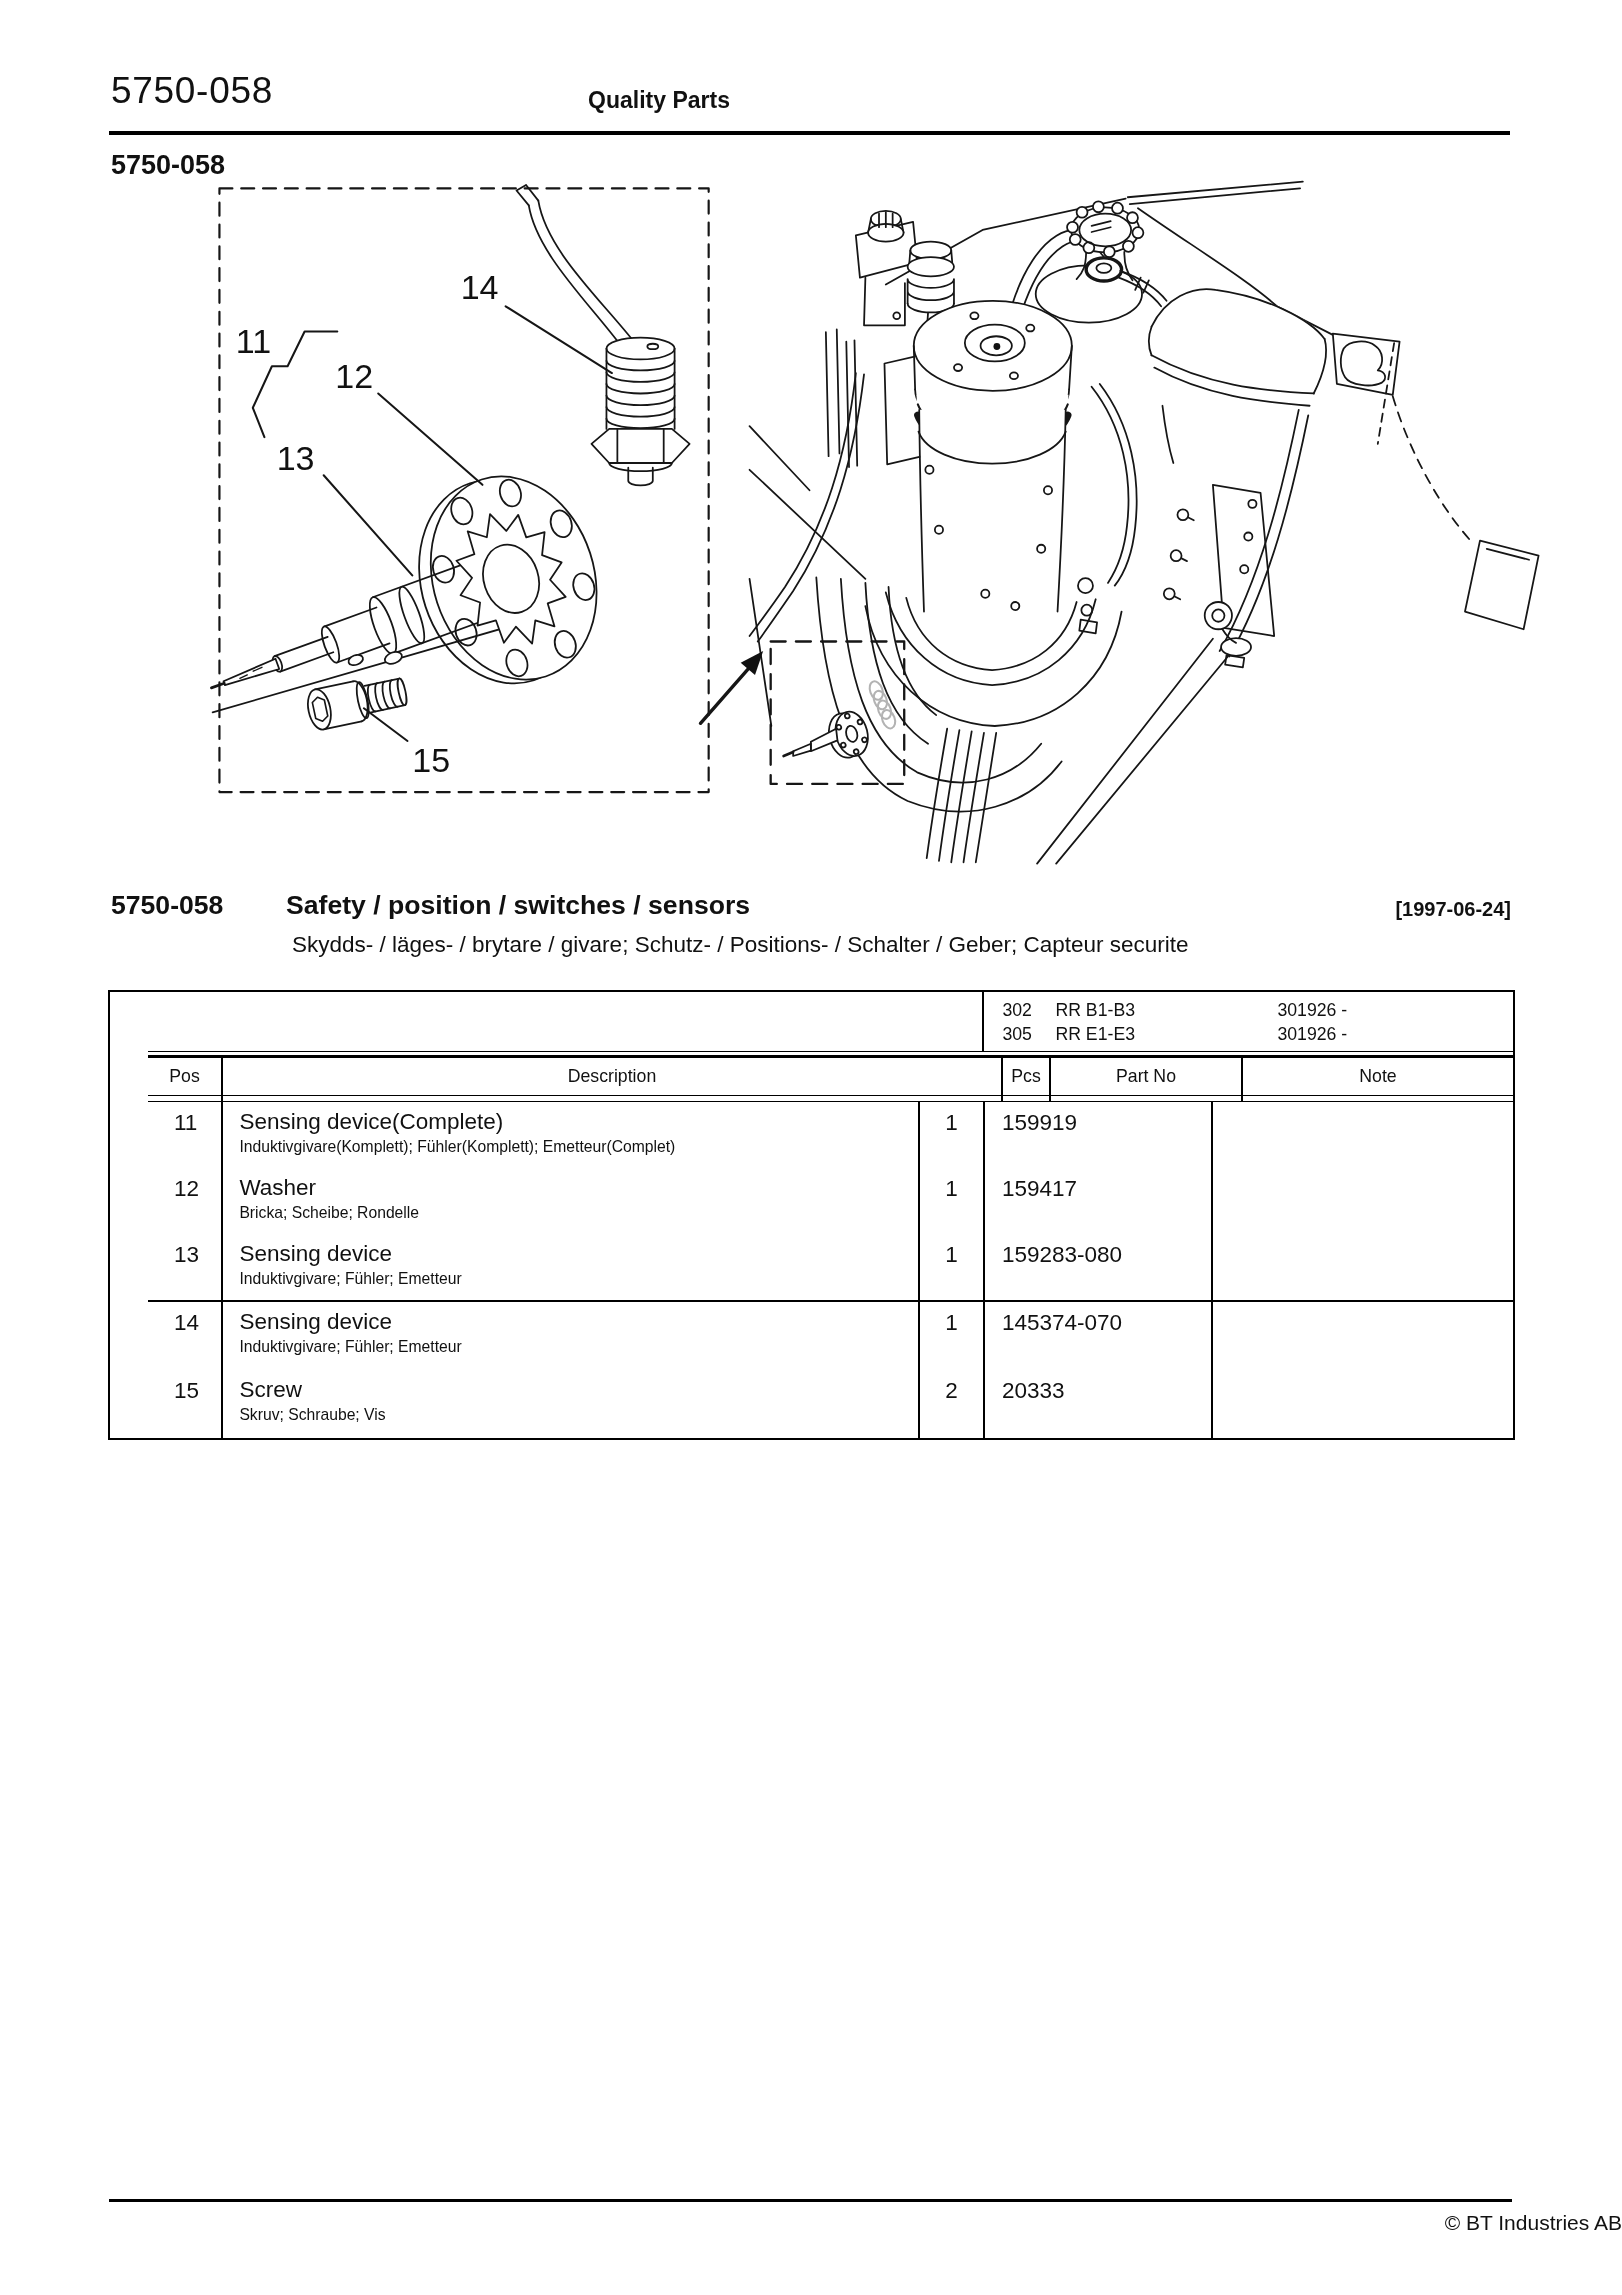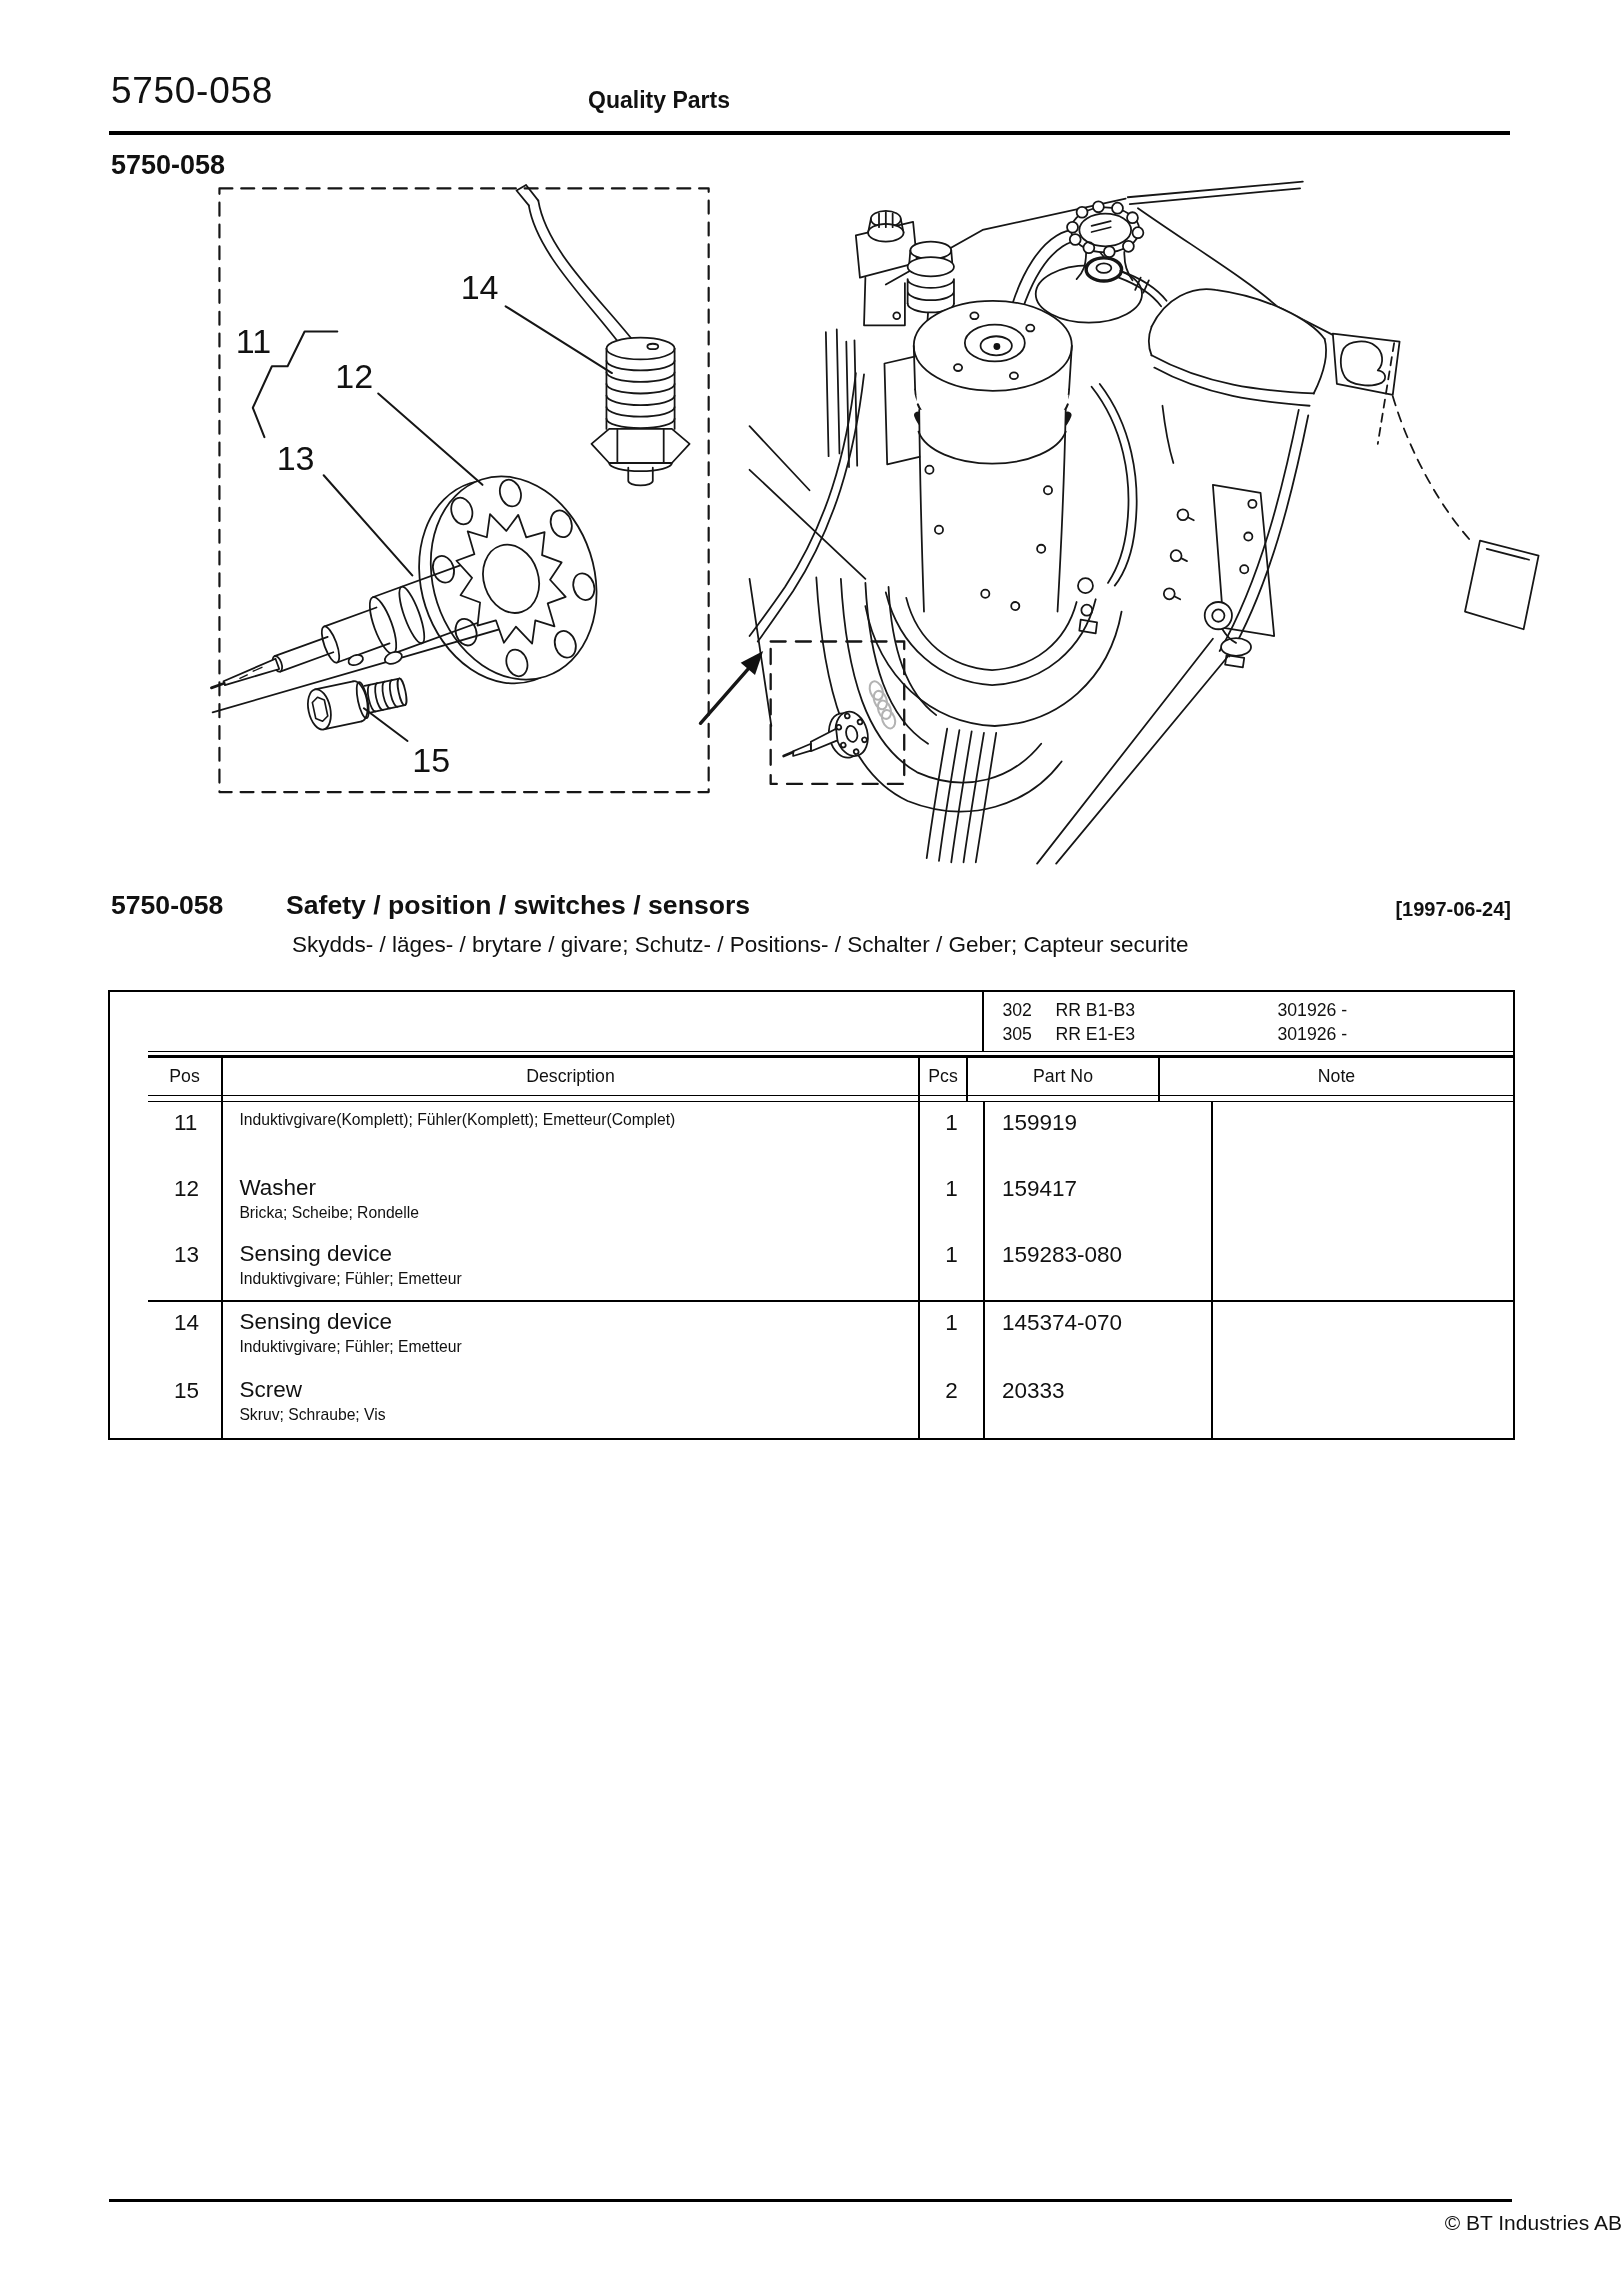--- a/index.html
+++ b/index.html
@@ -32,21 +32,21 @@
   .models-row { display:flex; height:60px; border-bottom:1.4px solid #000; }
   .m-left  { width:836px; border-right:2px solid #000; }
   .m-right { flex:1; padding:5.5px 0 0 18.4px; font-size:17.7px; line-height:24px; }
   .m-code { display:inline-block; width:53px; }
   .m-var  { display:inline-block; width:222px; }
   .hsp { height:2.7px; }
   .header-row { display:flex; height:41px; border-top:3.4px solid #000; border-bottom:1.4px solid #000;
                 align-items:center; font-size:17.7px; }
   .gap-row { display:flex; height:6.1px; border-bottom:1.4px solid #000; }
   .col-pos  { width:75px;  border-right:2px solid #000; height:100%; }
-  .col-desc { width:697px; border-right:2px solid #000; height:100%; }
+  .col-desc { width:780px; border-right:2px solid #000; height:100%; }
   .col-pcs  { width:48px;   border-right:2px solid #000; height:100%; }
   .col-part { width:192px;  border-right:2px solid #000; height:100%; }
   .col-note { flex:1; height:100%; }
   .header-row > div { display:flex; align-items:center; justify-content:center; }
   .group.g1 { border-bottom:2px solid #000; }
   .prow { display:flex; align-items:stretch; }
   .g1 .prow { min-height:66px; }
   .g2 .prow { min-height:68px; }
   .c-pos  { width:75px;  border-right:2px solid #000; padding:8.2px 0 0 26px; font-size:22.5px; }
   .c-desc { width:697px; border-right:2px solid #000; padding:6.1px 0 0 16.4px; }
@@ -347,20 +347,21 @@
       <div class="col-desc"></div>
       <div class="col-pcs"></div>
       <div class="col-part"></div>
       <div class="col-note"></div>
   </div>
 
   <div class="group g1">
     <div class="prow">
       <div class="c-pos">11</div>
       <div class="c-desc">
+        <div class="d-main">Sensing device(Complete)</div>
         <div class="d-sub">Induktivgivare(Komplett); Fühler(Komplett); Emetteur(Complet)</div>
       </div>
       <div class="c-pcs">1</div>
       <div class="c-part">159919</div>
       <div class="c-note"></div>
     </div>
     <div class="prow">
       <div class="c-pos">12</div>
       <div class="c-desc">
         <div class="d-main">Washer</div>

